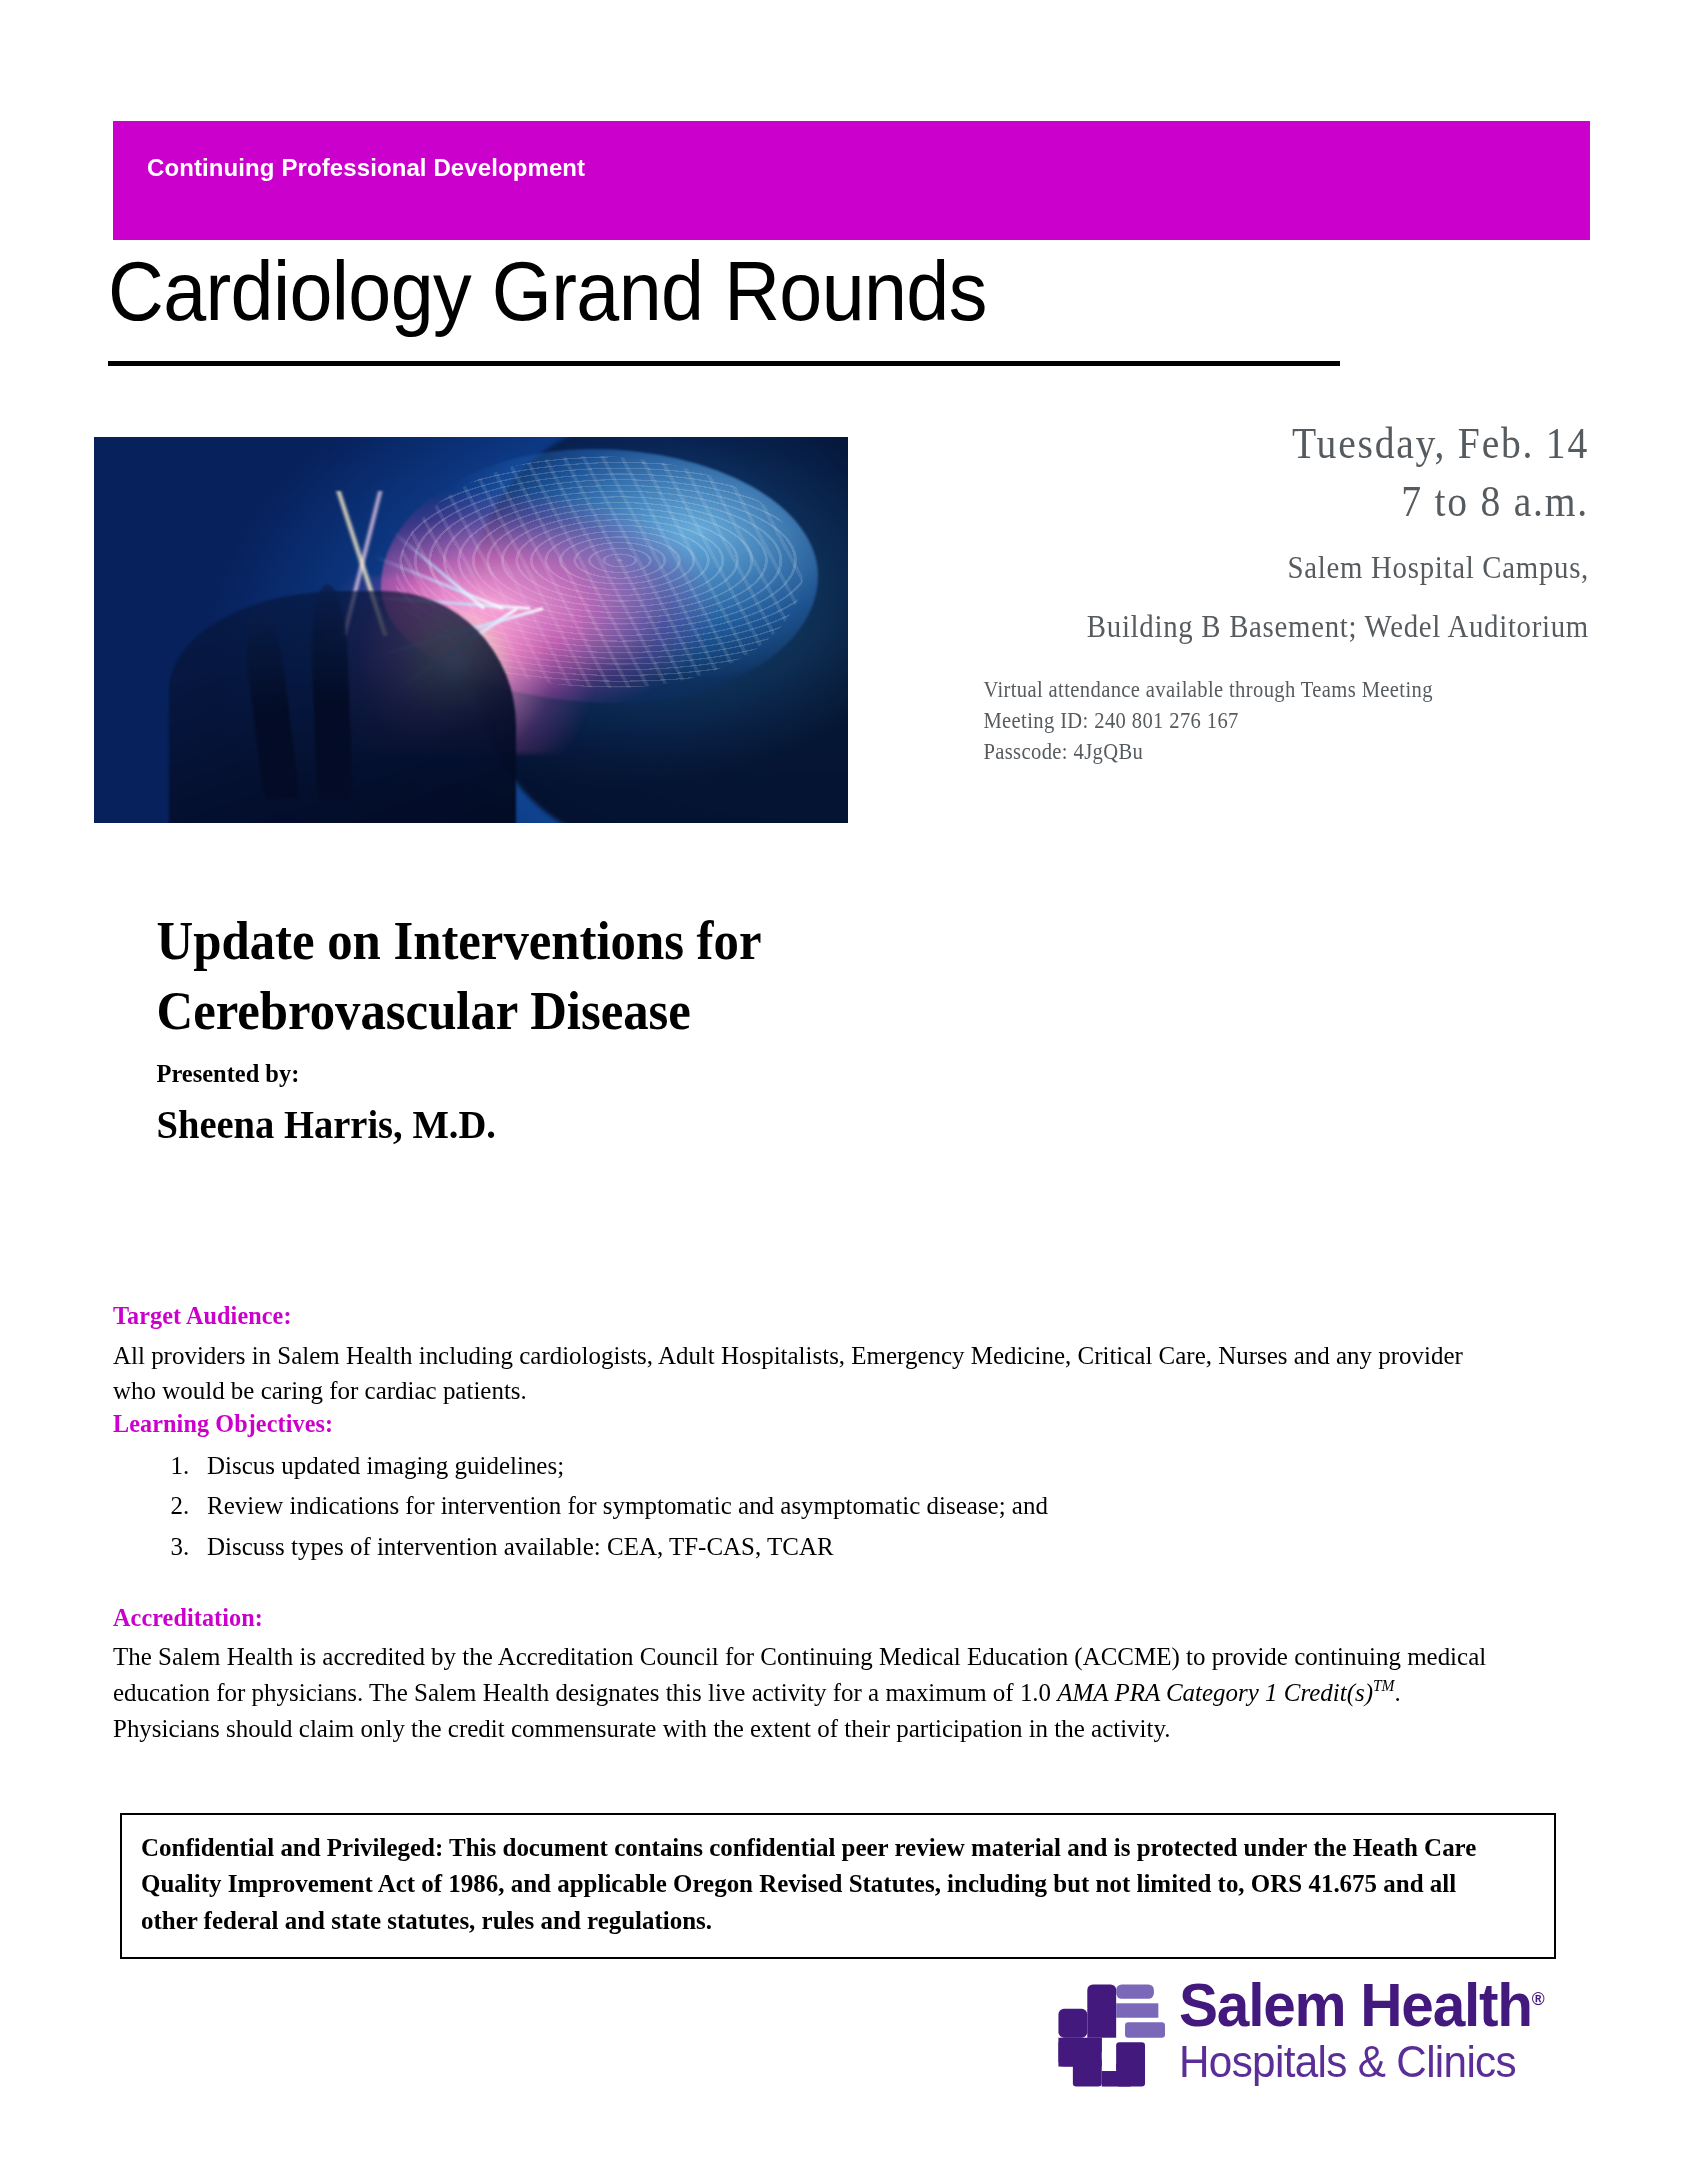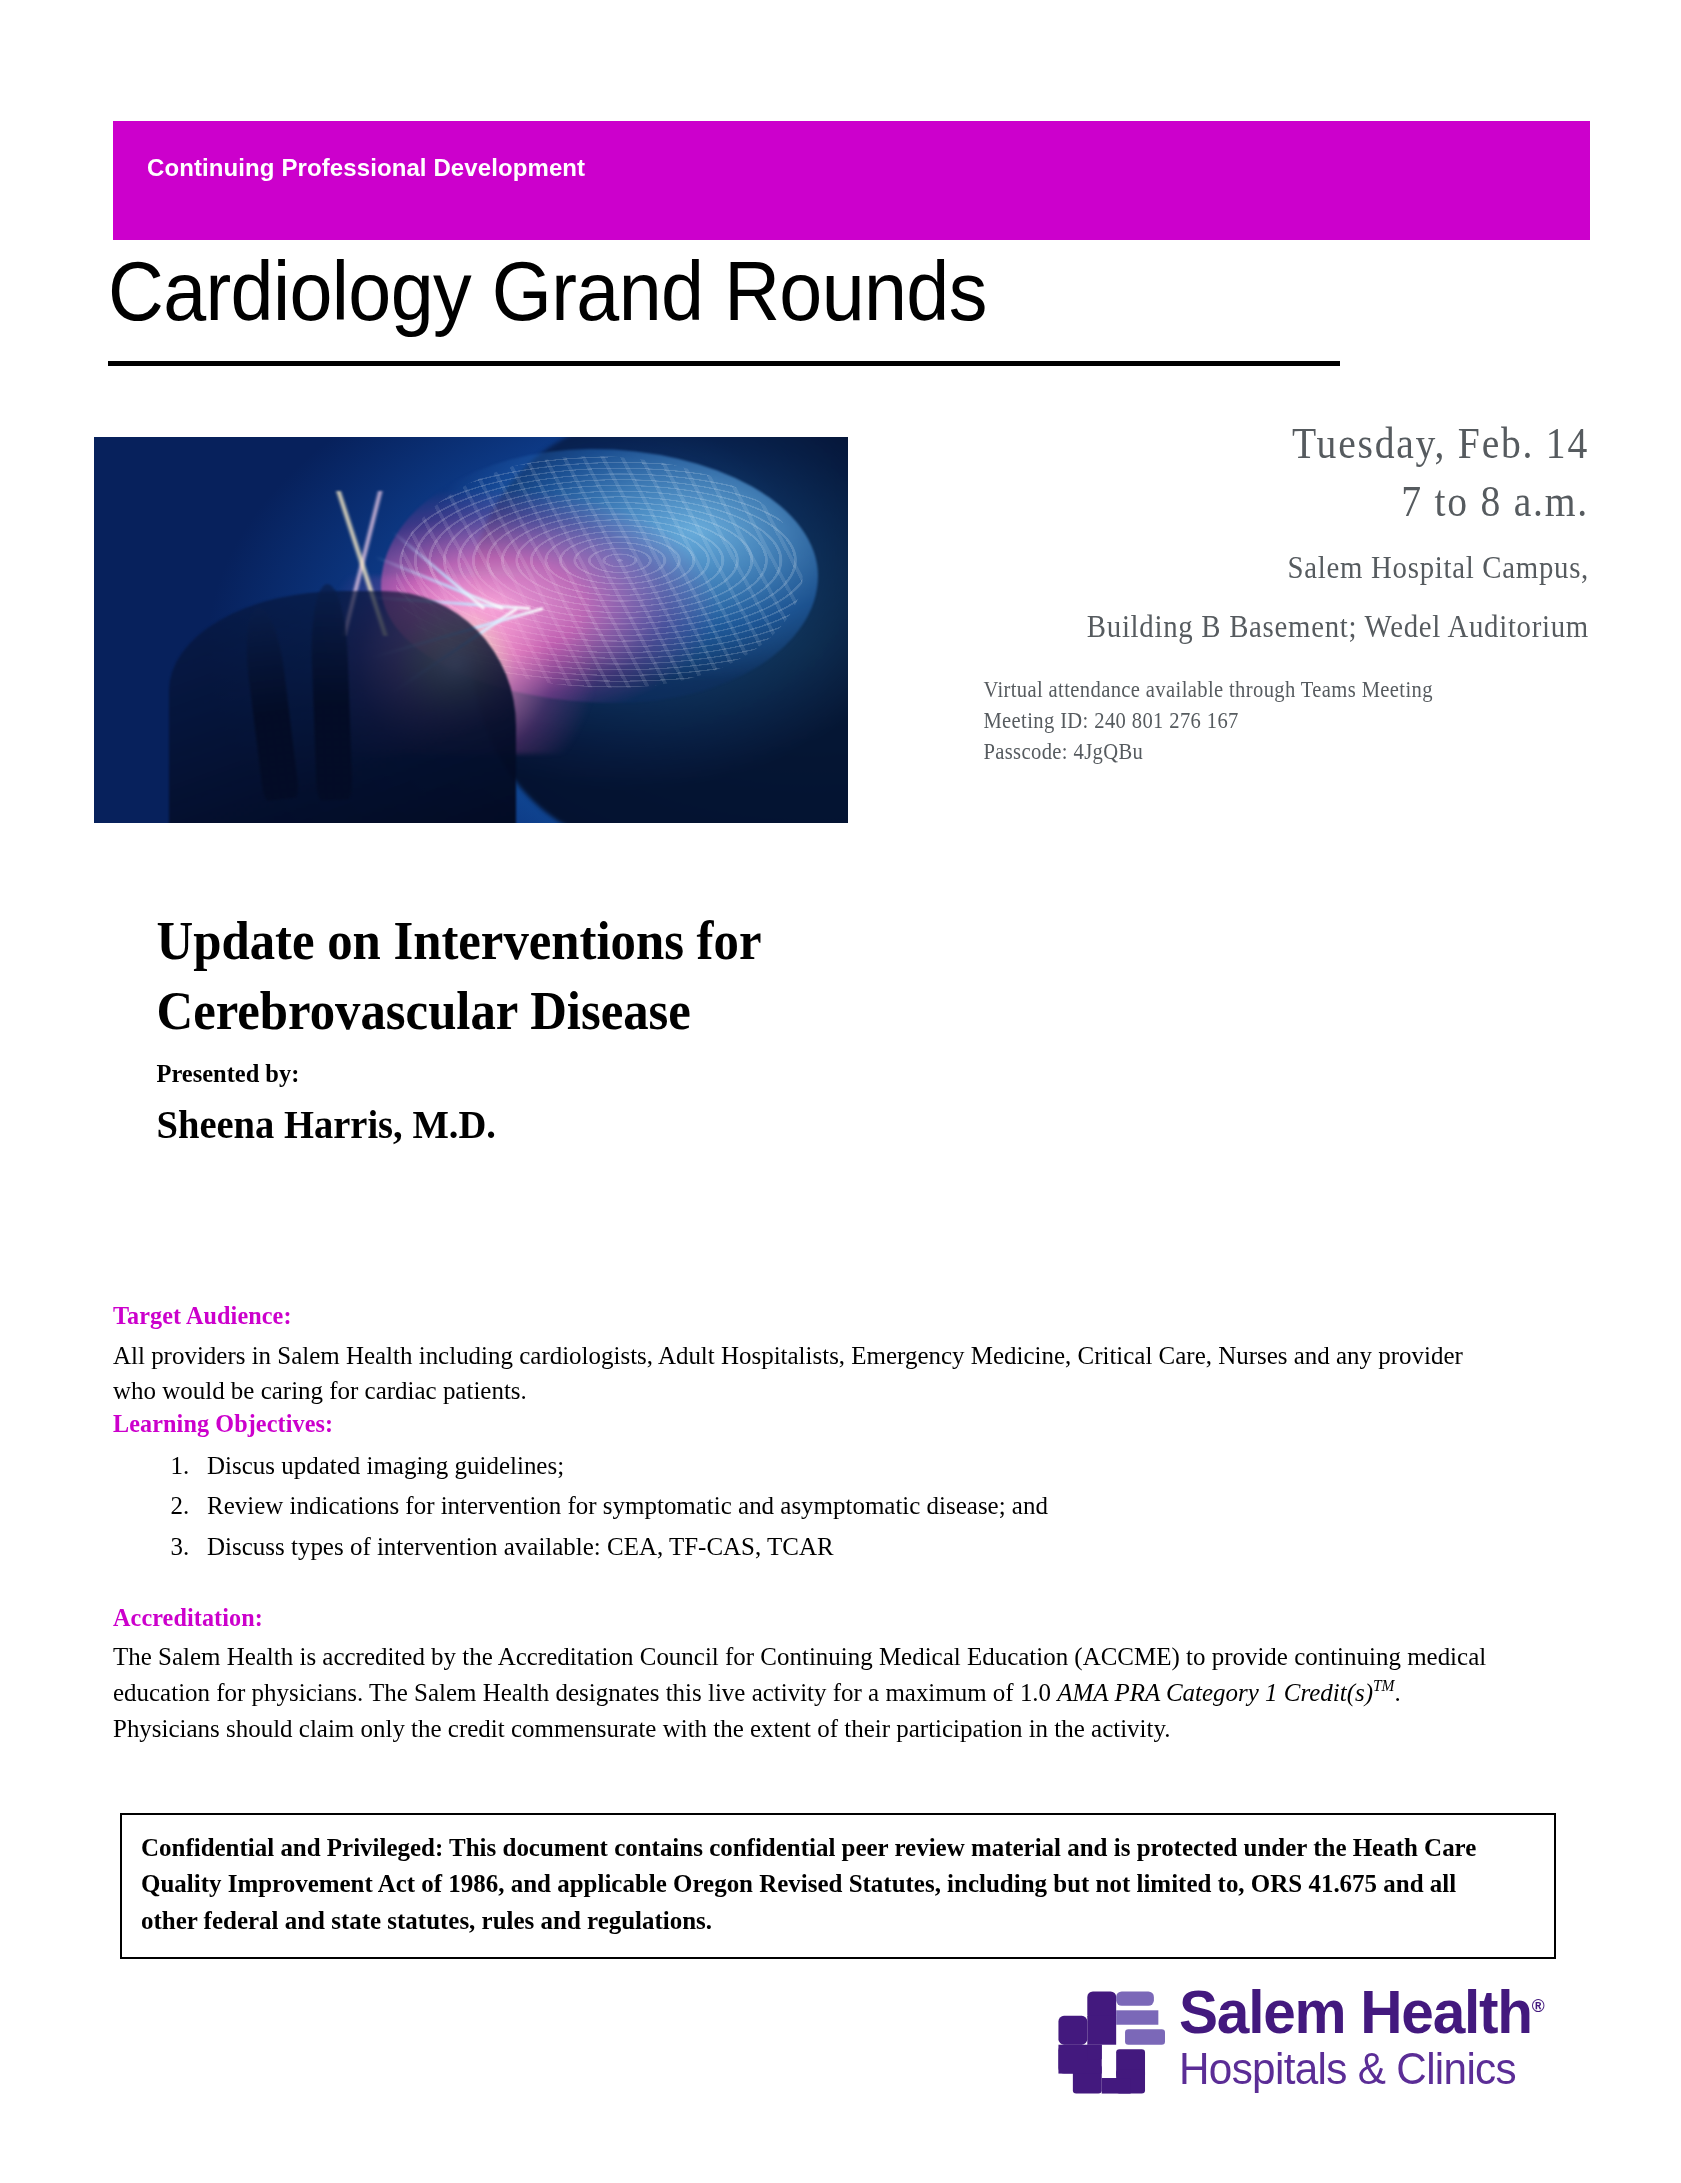--- a/index.html
+++ b/index.html
@@ -318,21 +318,20 @@
     transform-origin: left center;
   }
 
   
   .logo {
     position: absolute;
     left: 1054px;
     top: 1975px;
     width: 481px;
     height: 122px;
-    margin-top: 7px;
   }
   .logo-mark {
     position: absolute;
     left: 0;
     top: 5.3px;
     width: 111px;
     height: 111px;
   }
   .logo-text {
     position: absolute;

